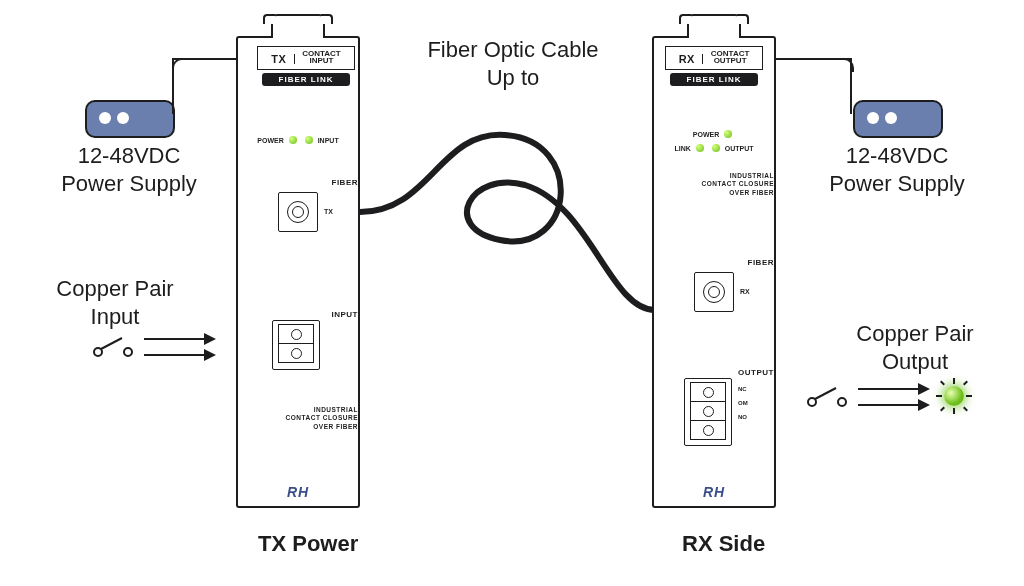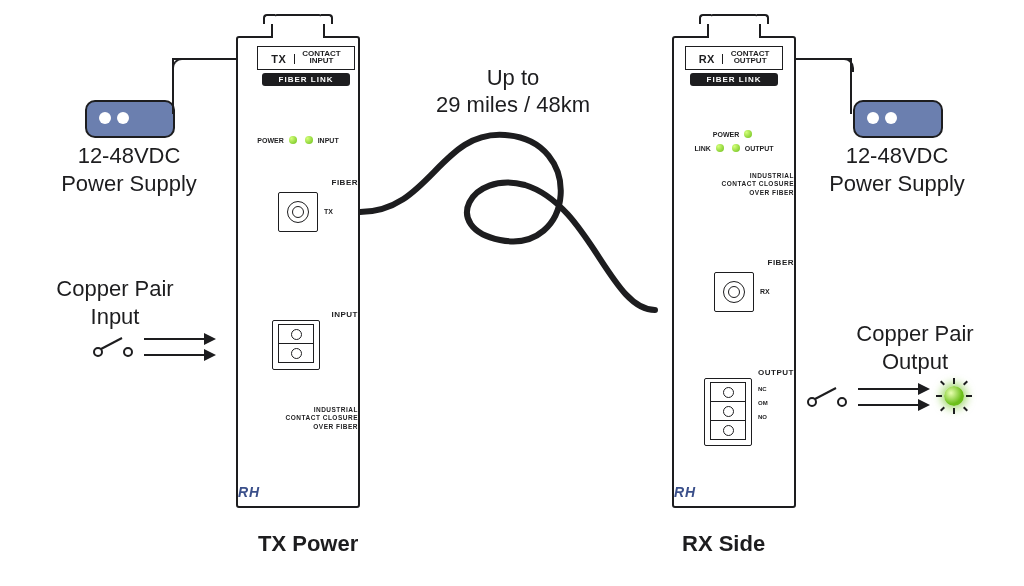--- a/index.html
+++ b/index.html
@@ -198,20 +198,21 @@
   }
   .pin-labels {
     position:absolute;
     font-size:6px; font-weight:700; line-height:1;
     display:flex; flex-direction:column; gap:8px;
   }
 
   .brand {
     position:absolute;
     left:0; right:0; bottom:6px;
+    text-align:center;
     font-style: italic;
     font-weight: 700;
     color: #3a4f8a;
     font-size: 14px;
     letter-spacing: 1px;
   }
 
   
   .double-arrow {
     position:absolute;
@@ -256,23 +257,22 @@
     width: 380px;
     height: 260px;
     overflow: visible;
   }
 
 </style>
 </head>
 <body>
 
 <div class="label fiber-cable-label" style="left:388px; top:36px;">
-  <br>
+  <span>Fiber Optic Cable</span><br>
   <span>Up to</span><br>
-  <span>29 miles / 48km</span>
 </div>
 
 <svg class="cable">
   <path d="M 60 112  C 130 112, 140 30, 205 35  C 285 40, 275 155, 200 140  C 140 128, 170 70, 225 85 C 290 105, 310 210, 355 210" fill="none" stroke="#1d1d1f" stroke-width="6" stroke-linecap="round"></path>
 </svg>
 
 <div class="ps-box" style="left:85px; top:100px;"></div>
 
 <div class="label power-label" style="left:44px; top:142px; white-space:pre-line;">12-48VDC
 Power Supply</div>
@@ -342,21 +342,21 @@
 
 <div class="ps-box" style="left:853px; top:100px;"></div>
 <div class="label power-label" style="left:812px; top:142px; white-space:pre-line;">12-48VDC
 Power Supply</div>
 
 <div class="wire" style="left:850px; top:58px; width:2px; height:56px;"></div>
 <div class="wire" style="left:752px; top:58px; width:100px; height:2px;"></div>
 <div style="position:absolute; left:840px; top:58px; width:12px; height:12px; border-right:2px solid #1d1d1f; border-top:2px solid #1d1d1f; border-top-right-radius:10px;"></div>
 <div class="arrowhead" style="left:749px; top:52px; border-top:7px solid transparent; border-bottom:7px solid transparent; border-right:12px solid #1d1d1f;"></div>
 
-<div class="device" style="left:672px;">
+<div class="device" style="left:652px;">
   <div class="din-clip"></div>
 
   <div class="panel-title">
     <span class="tl-main">RX</span>
     <span class="tl-sep"></span>
     <span class="tl-sub">
       <span>CONTACT</span><br><span>OUTPUT</span>
     </span>
   </div>
   <div class="fiberlink-badge">FIBER LINK</div>

